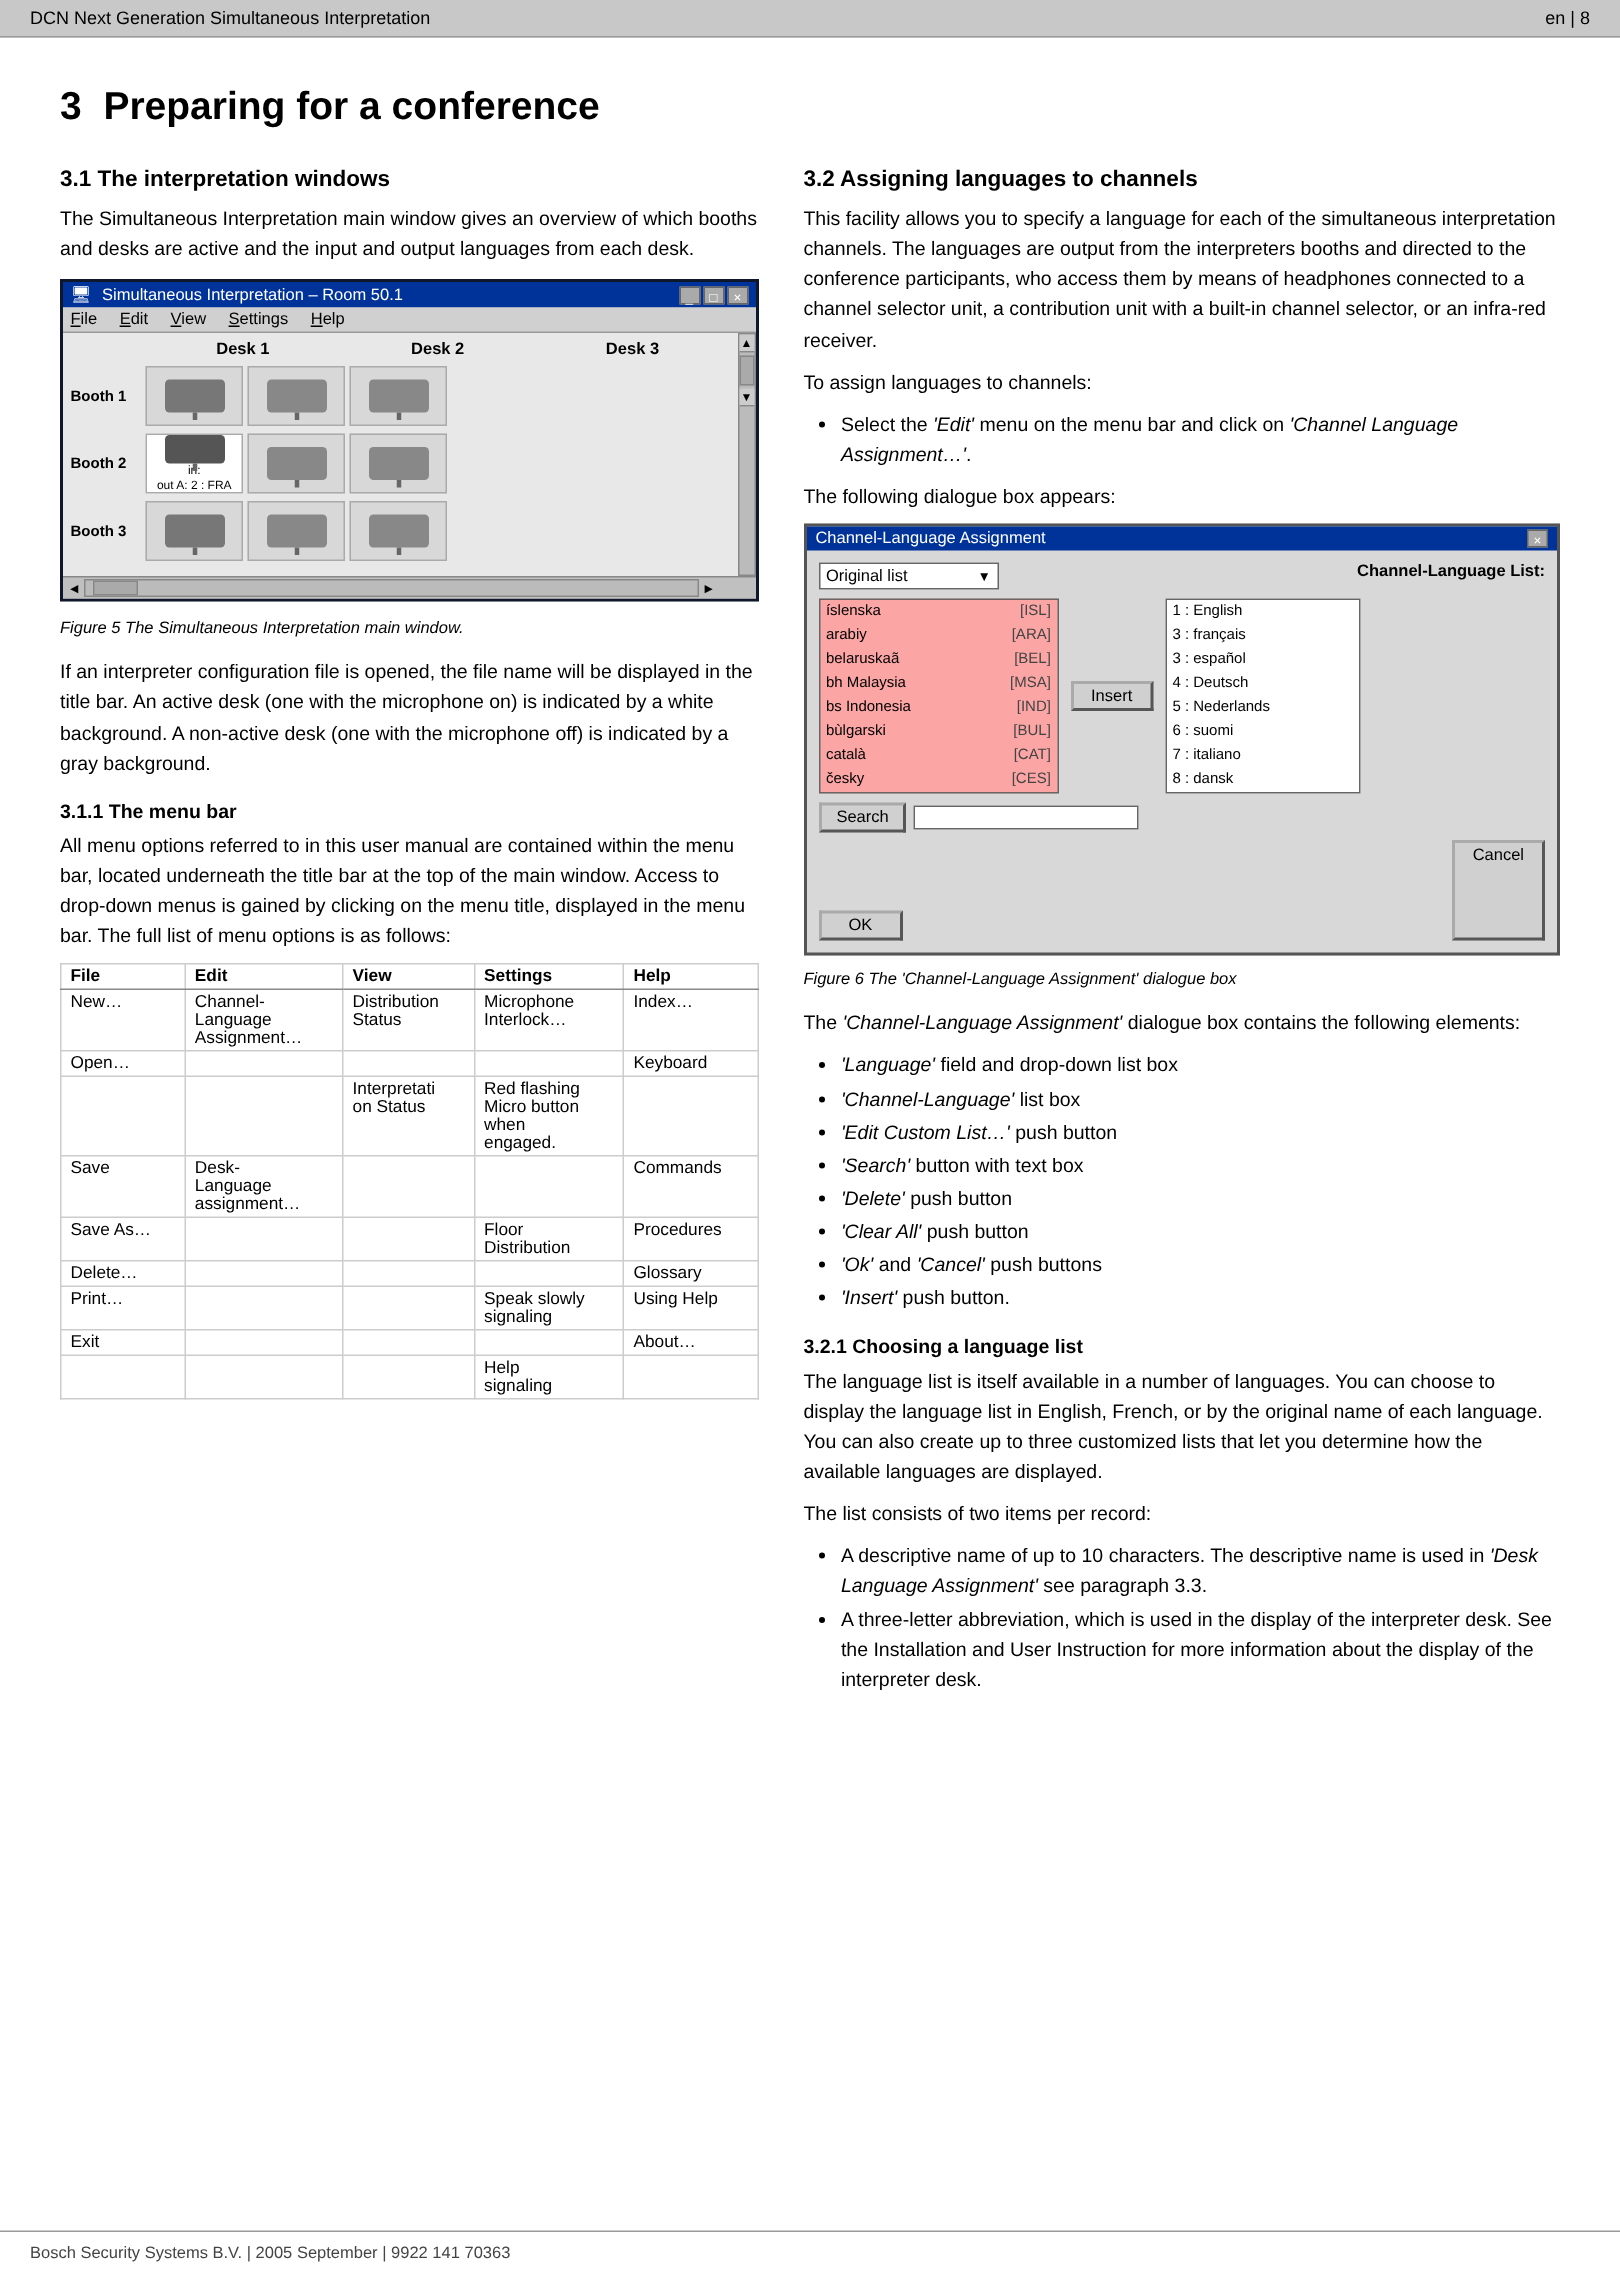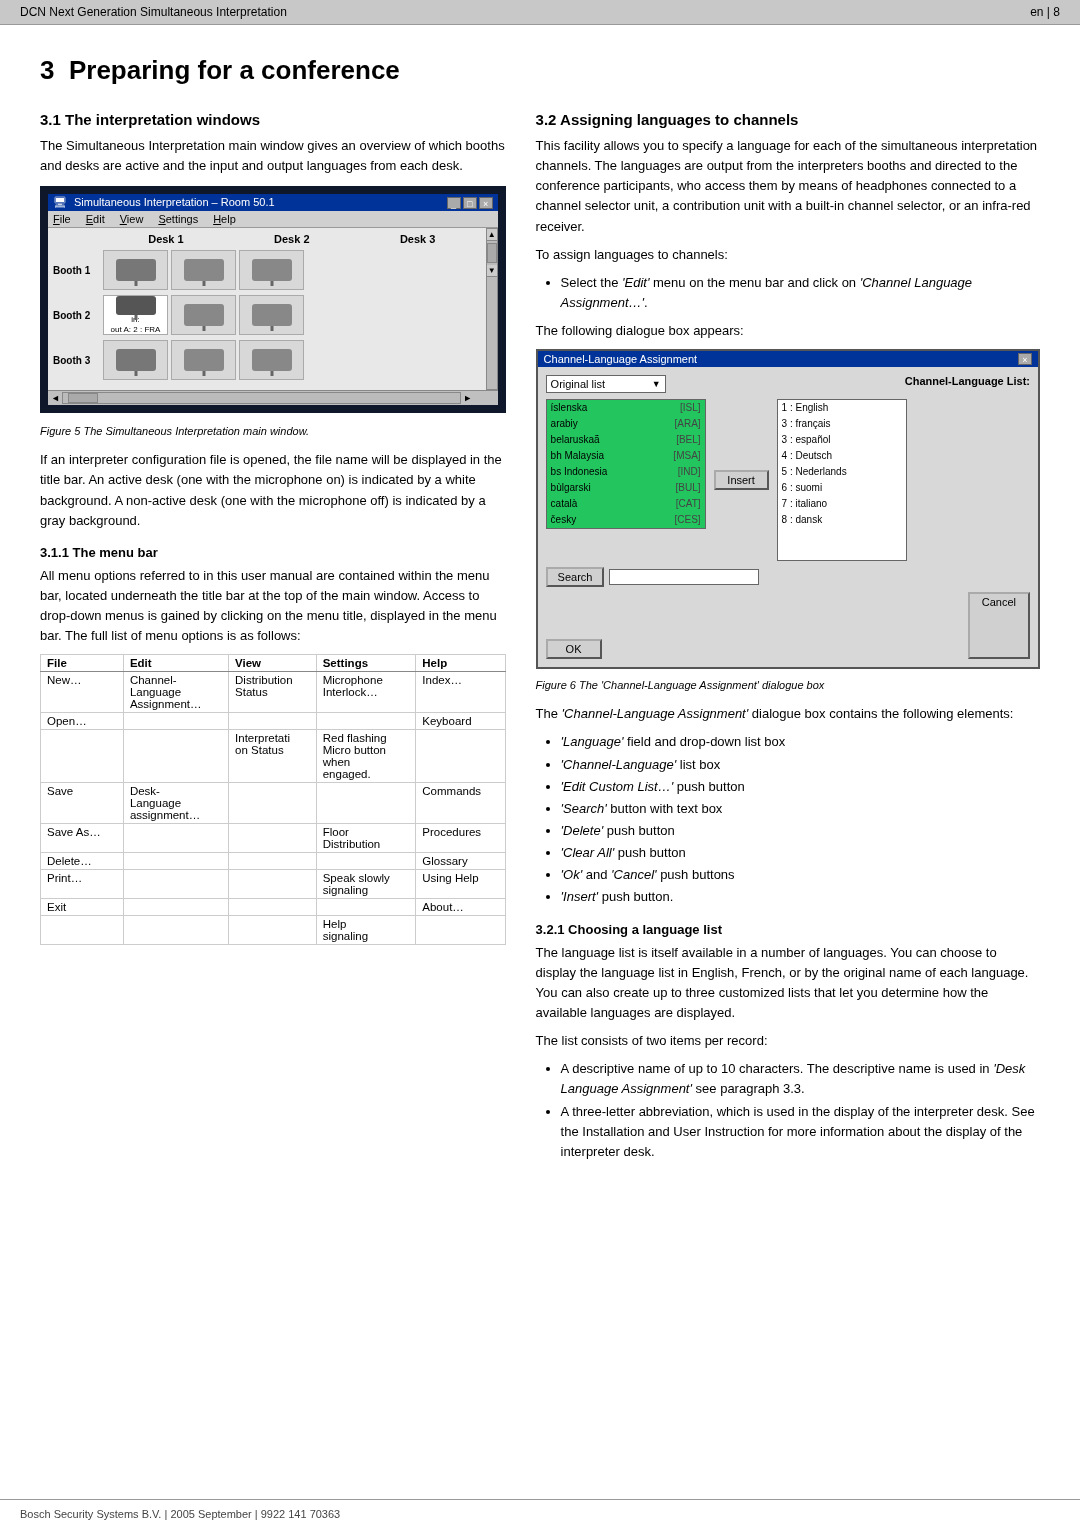--- a/index.html
+++ b/index.html
@@ -30,21 +30,21 @@
       color: #000;
     }
 
     
     .footer-bar {
       border-top: 1px solid #999;
       padding: 8px 20px;
       font-size: 11px;
       color: #444;
       position: absolute;
-      bottom: 0;
+      bottom: 12px;
       left: 0;
       right: 0;
     }
 
     
     .main-content {
       padding: 30px 40px 60px 40px;
       position: relative;
     }
 
@@ -81,21 +81,21 @@
     }
 
     p {
       font-size: 13px;
       line-height: 1.55;
       margin-bottom: 8px;
     }
 
     
     .sim-window {
-      border: 8px solid #0f172a;
+      border: 2px solid #0f172a;
       background: #e8e8e8;
       margin: 10px 0;
       font-size: 11px;
     }
     .sim-title-bar {
       background: #003399;
       color: #fff;
       padding: 2px 5px;
       display: flex;
       justify-content: space-between;
@@ -320,21 +320,21 @@
       font-size: 11px;
       font-weight: bold;
       white-space: nowrap;
     }
     .dialog-lists-row {
       display: flex;
       gap: 8px;
       margin-bottom: 6px;
     }
     .lang-list-box {
-      background: #22c55e;
+      background: #fca5a5;
       border: 1px solid #666;
       width: 160px;
       height: 130px;
       overflow: hidden;
       font-size: 10px;
     }
     .lang-list-item {
       display: flex;
       justify-content: space-between;
       padding: 1px 4px;
@@ -344,21 +344,21 @@
       flex: 1;
     }
     .lang-list-item .lang-code {
       color: #444;
       font-size: 10px;
     }
     .channel-list-box {
       background: #fff;
       border: 1px solid #666;
       width: 130px;
-      height: 162px;
+      height: 130px;
       overflow: hidden;
       font-size: 10px;
     }
     .channel-list-item {
       padding: 1px 4px;
       line-height: 1.4;
     }
     .insert-btn-area {
       display: flex;
       flex-direction: column;

